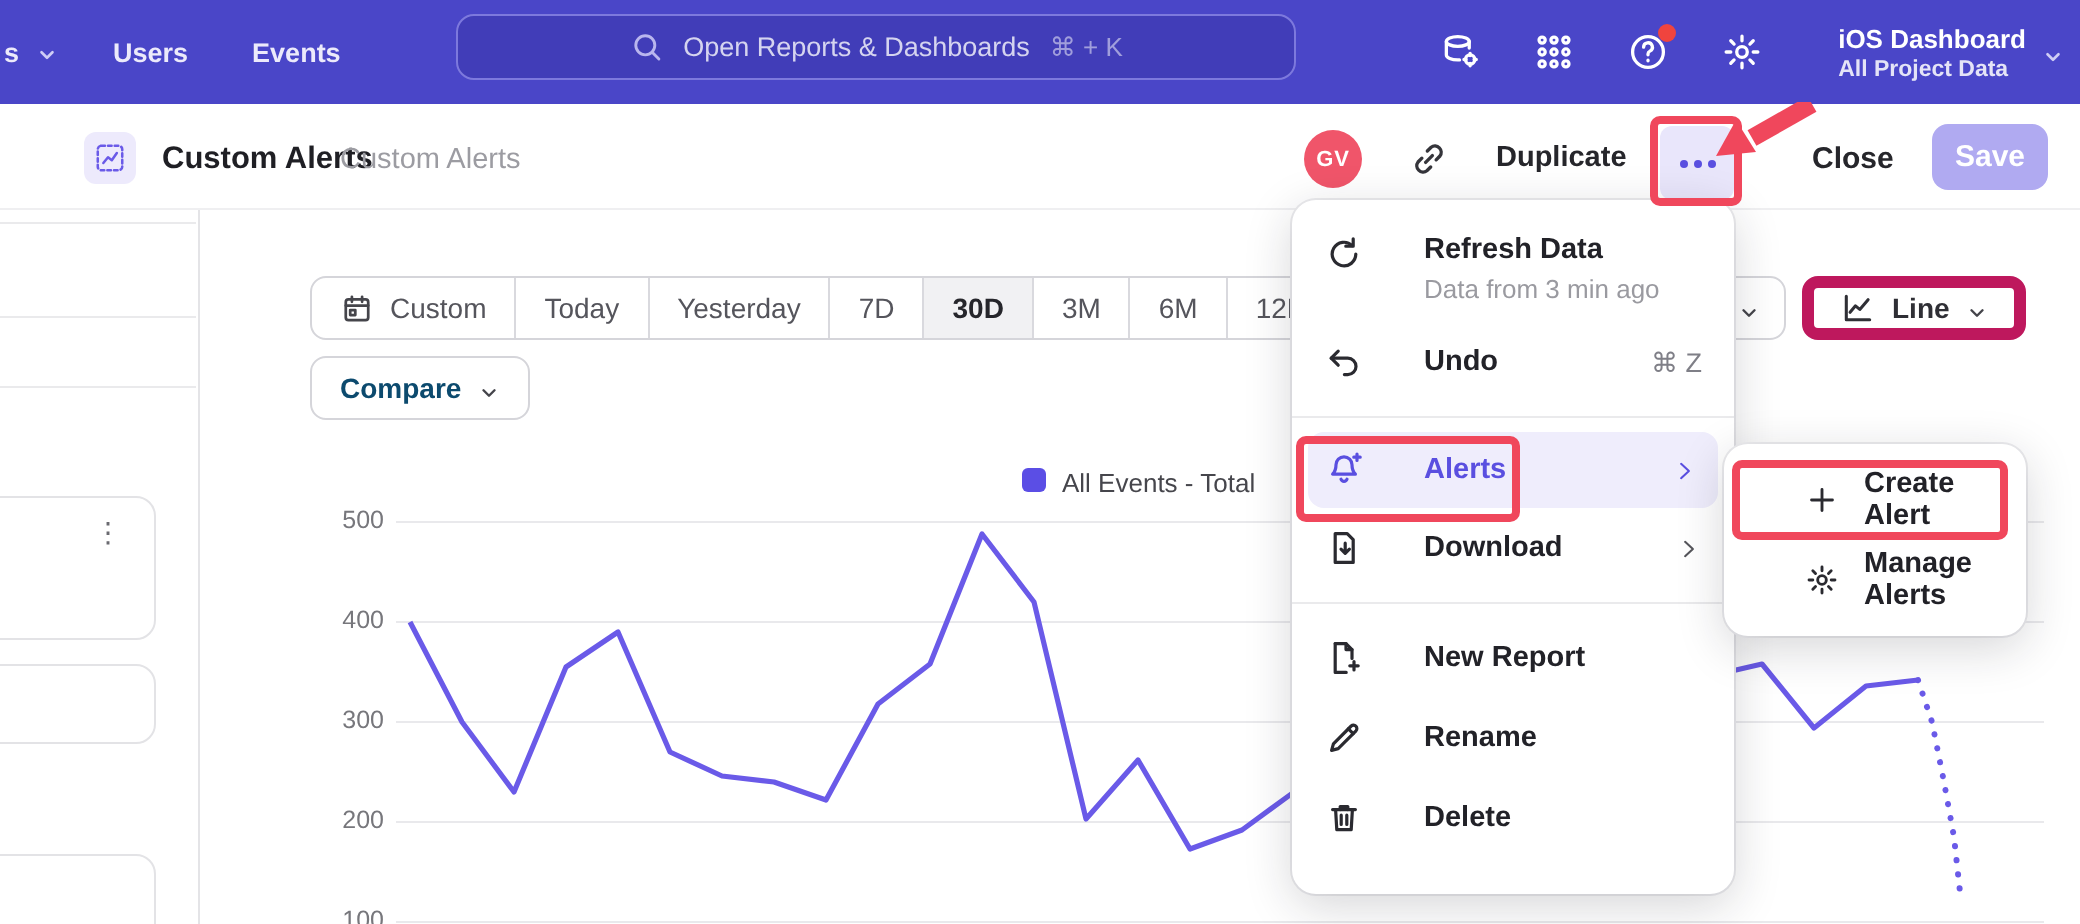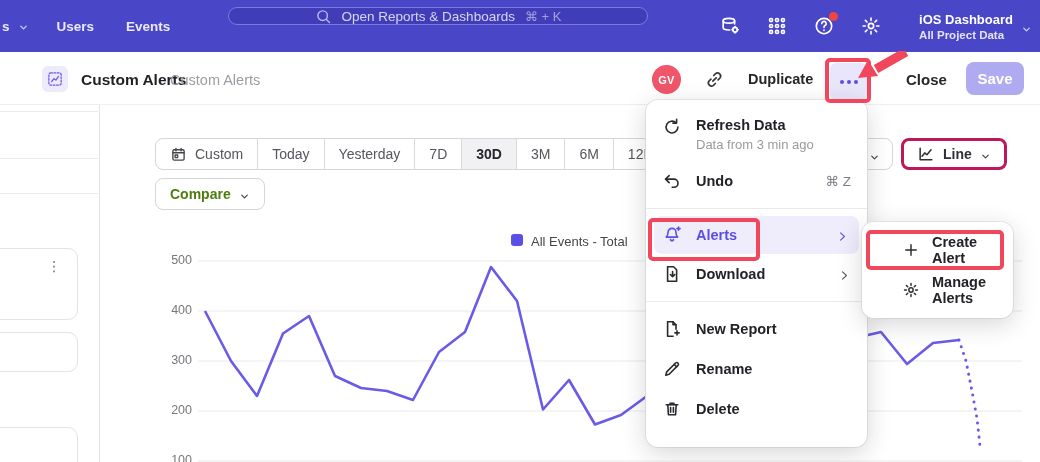--- a/index.html
+++ b/index.html
@@ -8,21 +8,21 @@
 
   
   .topnav { position:absolute; left:0; top:0; width:1040px; height:52px; background:#4a46c8; z-index:3; }
   .nav-left { position:absolute; left:0; top:0; height:52px; display:flex; align-items:center; }
   .nav-item { color:#eceafb; font-size:13.5px; font-weight:600; cursor:pointer; }
   .nav-partial { display:flex; align-items:center; gap:8px; margin-left:2px; }
   .nav-users { margin-left:28px; }
   .nav-events { margin-left:32px; }
   .chev { display:inline-block; width:11px; height:11px; }
   .chev svg { width:100%; height:100%; stroke:#cfcdf5; }
-  .searchbar { position:absolute; left:228px; top:7px; width:420px; height:18px; border-radius:9px;
+  .searchbar { position:absolute; left:228px; top:7px; width:420px; height:33px; border-radius:9px;
     background:#413db8; border:1px solid #7d79dd; display:flex; align-items:center; justify-content:center;
     gap:10px; color:rgba(255,255,255,.78); font-size:13.5px; cursor:pointer; }
   .searchbar .sicon { width:17px; height:17px; }
   .searchbar .sicon svg { width:100%; height:100%; stroke:#b9b6ee; }
   .searchbar .kbd { color:rgba(255,255,255,.5); font-size:13px; }
   .nav-icons { position:absolute; right:158px; top:0; height:52px; display:flex; align-items:center; gap:25px; }
   .nav-ic { position:relative; width:22px; height:22px; cursor:pointer; }
   .nav-ic svg { width:100%; height:100%; stroke:#fff; }
   .nav-ic .dot { position:absolute; right:-3px; top:-3px; width:9px; height:9px; border-radius:50%; background:#f0443e; }
   .project { position:absolute; right:8px; top:0; height:52px; display:flex; align-items:center; gap:8px; cursor:pointer; }
@@ -58,40 +58,40 @@
   
   .range-bar { position:absolute; left:155px; top:138px; height:32px; display:flex; align-items:stretch;
     border:1px solid #d5d5da; border-radius:8px; background:#fff; overflow:hidden; z-index:1; }
   .range-cell { display:flex; align-items:center; gap:8px; padding:0 14px; font-size:14px; color:#55555c;
     border-right:1px solid #d9d9de; cursor:pointer; white-space:nowrap; }
   .range-cell:last-child { border-right:none; }
   .range-cell.selected { background:#f1f1f3; color:#26262b; font-weight:700; }
   .range-cell .cal { width:17px; height:17px; }
   .range-cell .cal svg { width:100%; height:100%; stroke:#45454b; }
   .compare-btn { position:absolute; left:155px; top:178px; height:32px; padding:0 14px; display:flex; align-items:center; gap:8px;
-    border:1px solid #d5d5da; border-radius:8px; background:#fff; font-size:14px; font-weight:600; color:#4d7c0f; cursor:pointer; z-index:1; }
+    border:1px solid #d5d5da; border-radius:8px; background:#fff; font-size:14px; font-weight:600; color:#0c4a6e; cursor:pointer; z-index:1; }
   .compare-btn .chev svg, .linetype-btn .chev svg, .collapsed-dd .chev svg { stroke:#45454b; }
   .collapsed-dd { position:absolute; left:798px; top:138px; width:95px; height:32px; border:1px solid #d5d5da; border-radius:8px;
     background:#fff; display:flex; align-items:center; justify-content:flex-end; padding-right:12px; cursor:pointer; z-index:1; }
   .linetype-btn { position:absolute; left:901px; top:138px; height:32px; padding:0 13px; display:flex; align-items:center; gap:8px;
-    border:3px solid #be185d; border-radius:8px; background:#fff; font-size:14px; font-weight:600; color:#2f2f35; cursor:pointer; z-index:1; }
+    border:6px solid #be185d; border-radius:8px; background:#fff; font-size:14px; font-weight:600; color:#2f2f35; cursor:pointer; z-index:1; }
   .linetype-btn .lic { width:18px; height:18px; }
   .linetype-btn .lic svg { width:100%; height:100%; stroke:#2f2f35; }
 
   
   .legend { position:absolute; left:511px; top:234px; display:flex; align-items:flex-start; gap:8px; z-index:1; }
   .legend .sw { width:12px; height:12px; border-radius:3px; background:#5b4ee5; }
   .legend .lt { font-size:13px; color:#46464c; }
   .chart-svg { position:absolute; left:160px; top:230px; width:880px; height:232px; z-index:0; }
   .ytick { position:absolute; left:160px; width:32px; text-align:right; font-size:12.5px; color:#77777c; z-index:0; }
 
   
   .menu { position:absolute; left:646px; top:100px; width:221px; height:347px; background:#fff; border-radius:12px;
     box-shadow:0 6px 24px rgba(30,30,40,.18), 0 0 0 1px #ececef; padding:9px 0; z-index:5; }
-  .menu-item { display:flex; align-items:center; gap:14px; padding:0 16px; height:40px; cursor:pointer; }
+  .menu-item { display:flex; align-items:center; gap:30px; padding:0 16px; height:40px; cursor:pointer; }
   .menu-item.tall { height:52px; align-items:flex-start; padding-top:8px; }
   .mi-icon { width:20px; height:20px; flex:none; color:#2a2a30; }
   .mi-icon svg { width:100%; height:100%; stroke:currentColor; }
   .mi-text { display:flex; flex-direction:column; }
   .mi-label { font-size:14.5px; font-weight:600; color:#222228; }
   .menu-item.highlighted { background:#efedfc; margin:0 8px; padding:0 10px 0 8px; border-radius:8px; height:38px;justify-content:flex-end; }
   .menu-item.highlighted .mi-label, .menu-item.highlighted .mi-icon { color:#5a4fe0; }
   .mi-sub { font-size:13px; color:#9a9aa0; margin-top:4px; font-weight:400; }
   .mi-shortcut { margin-left:auto; font-size:13.5px; color:#7f7f87; }
   .mi-chevron { margin-left:auto; width:13px; height:13px; color:#55555b; }

